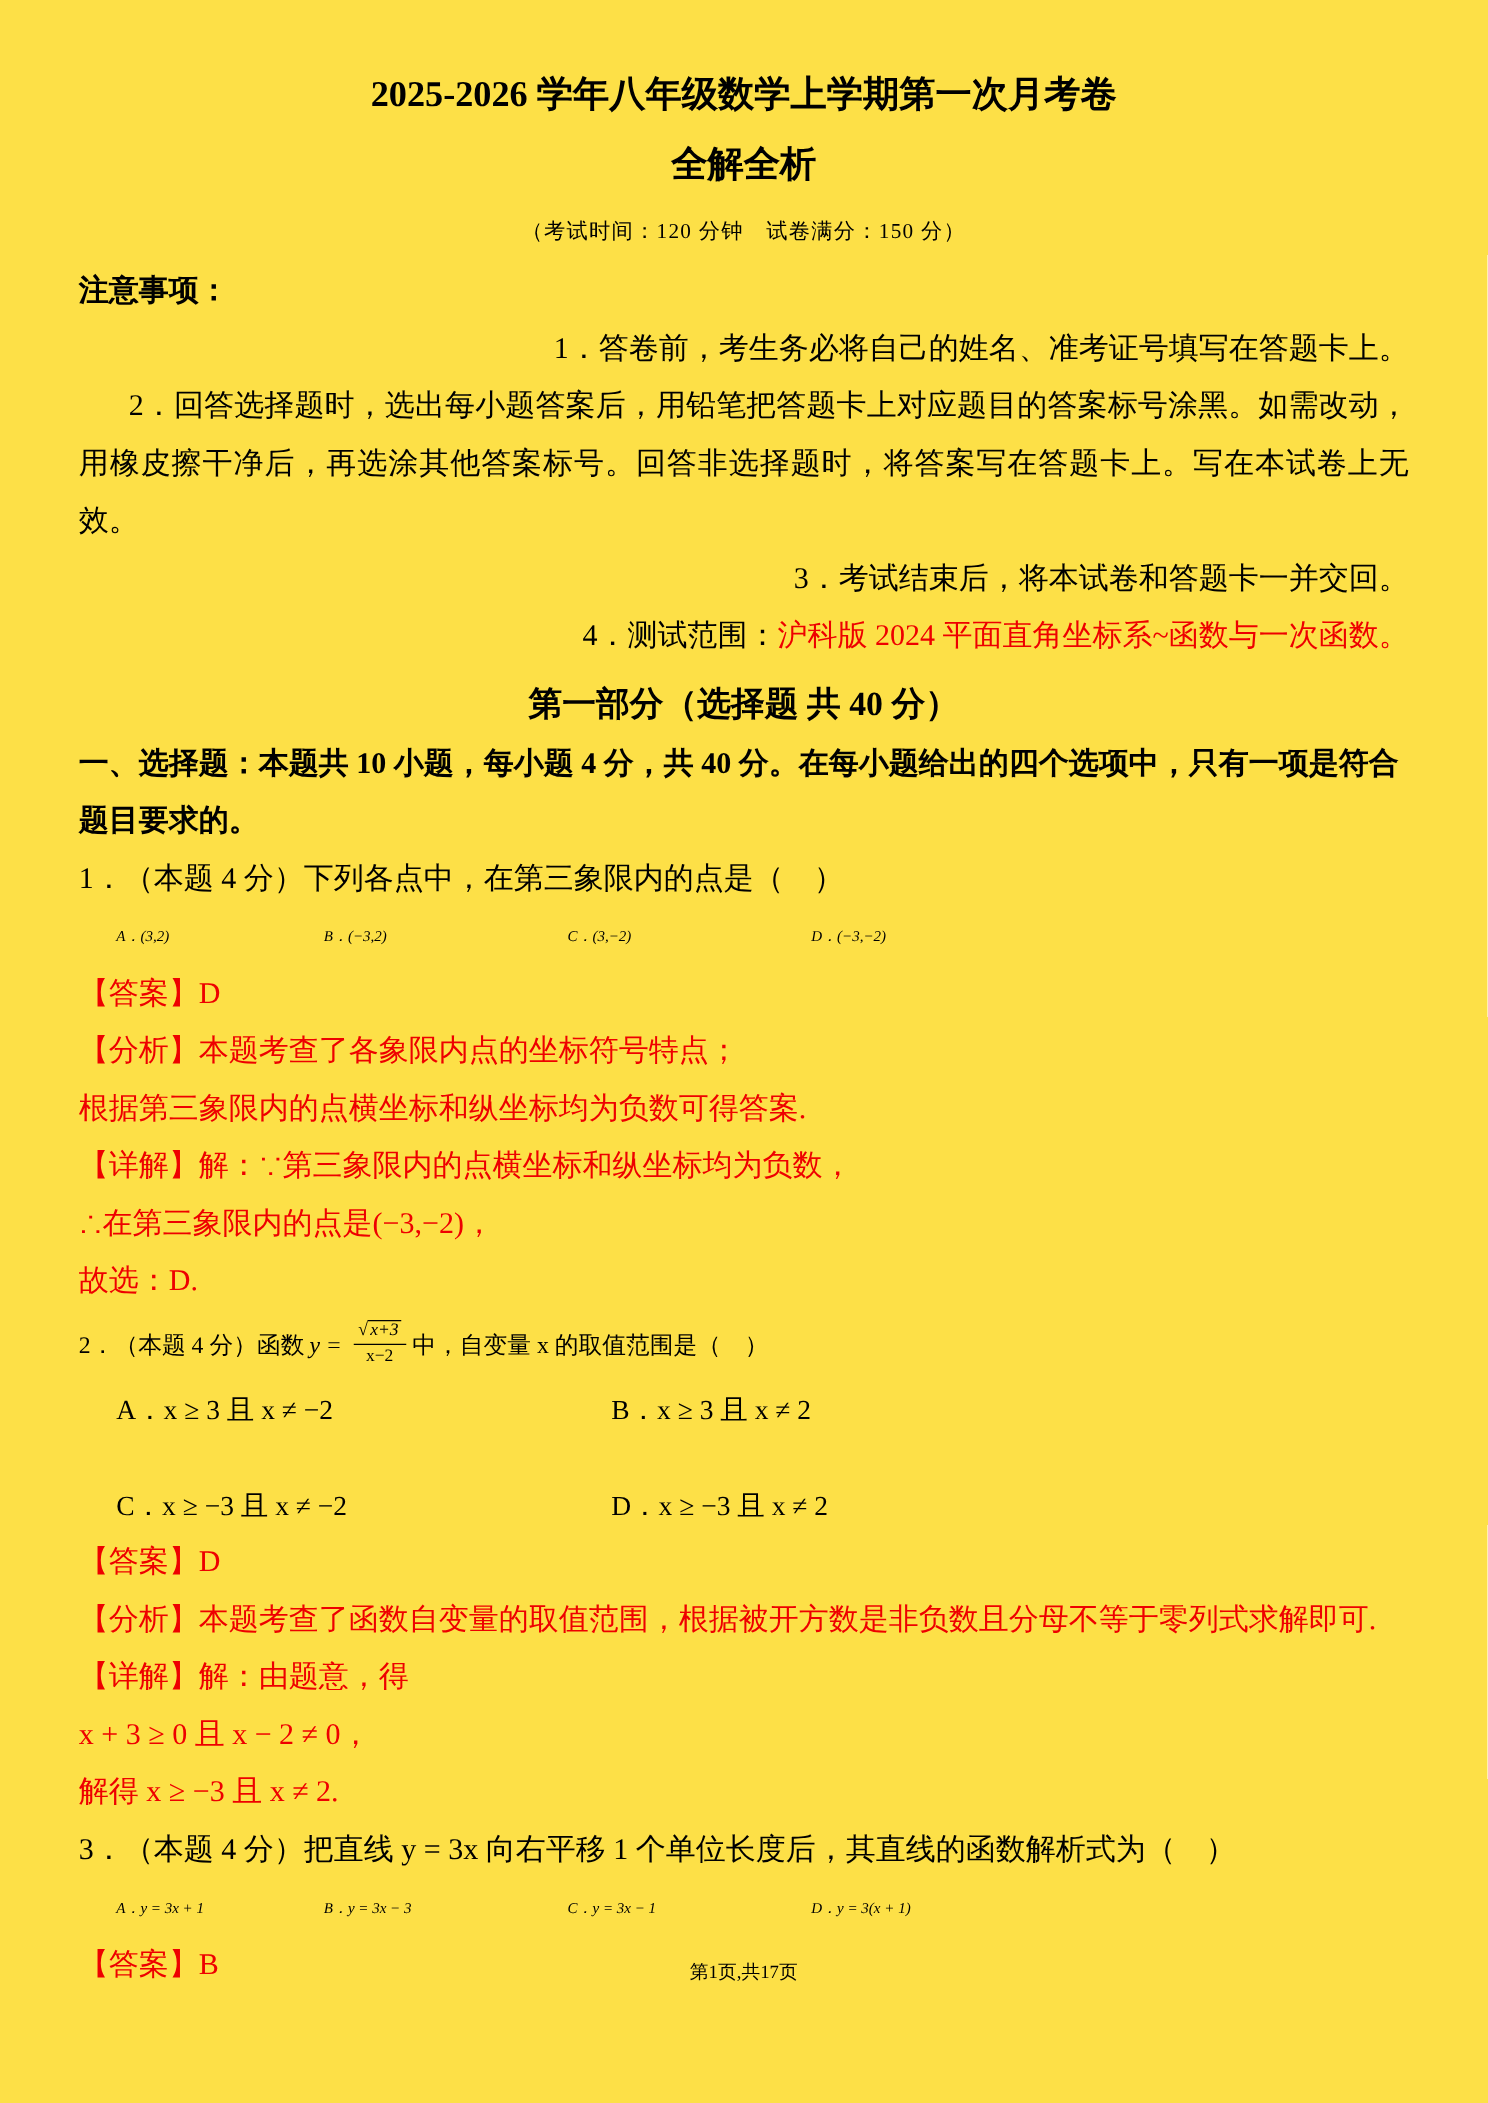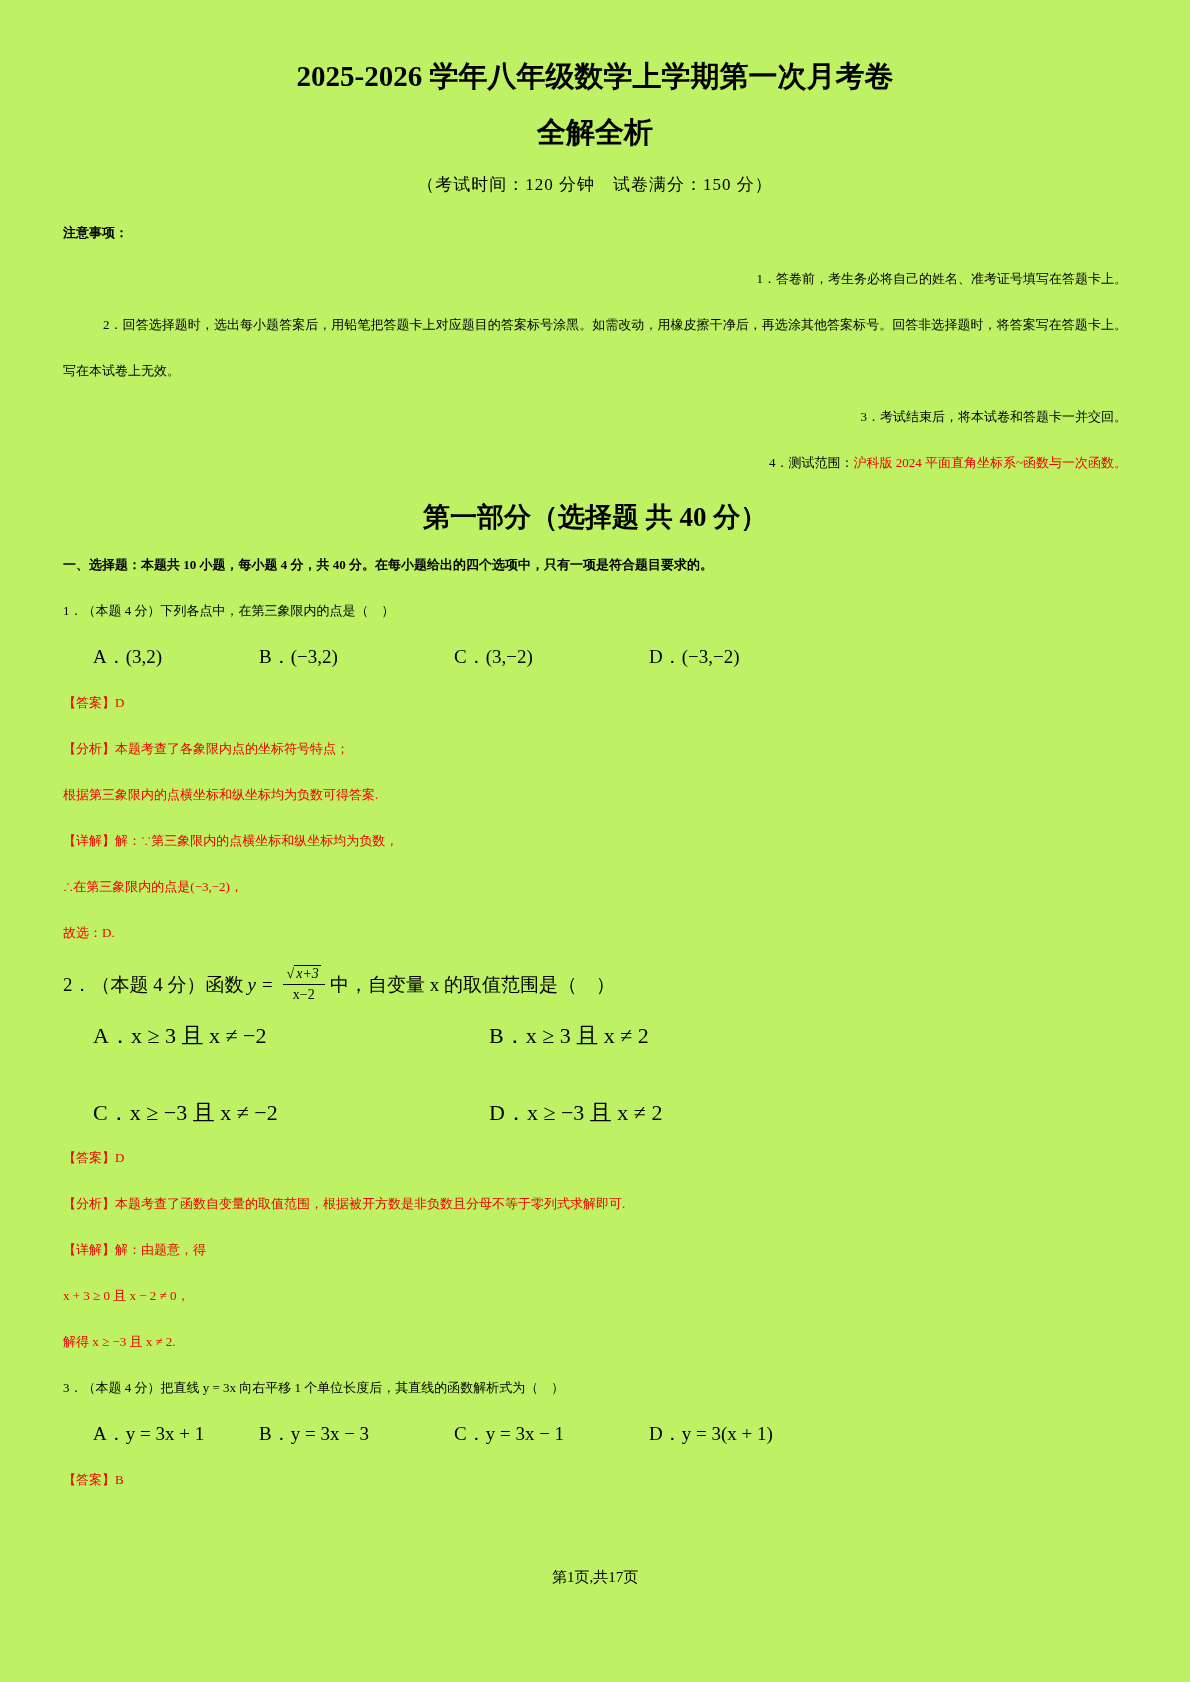--- a/index.html
+++ b/index.html
@@ -6,58 +6,59 @@
   html,body { background:#ffffff; }
   body {
     width:1190px;
     font-family:"Liberation Serif","DejaVu Serif",serif;
     color:#000000;
   }
   .page {
     position:relative;
     width:1190px;
     height:1682px;
-    background:#bef264;
+    background:#fde047;
     padding:58px 63px 0 63px;
     overflow:hidden;
   }
   .title {
     font-size:29px;
     font-weight:bold;
     text-align:center;
     line-height:1.25;
   }
   .title.sub { margin-top:20px; }
   .meta {
     text-align:center;
     font-size:17px;
     margin-top:22px;
     letter-spacing:1px;
   }
   .para {
-    font-size:13px;
+    font-size:24px;
     line-height:46px;
   }
   .bold { font-weight:bold; }
   .red { color:#ee0000; }
   .indent { text-indent:40px;text-align:right; }
   .justify { text-align:justify; }
   .mt { margin-top:14px; }
   .section-heading {
     font-size:27px;
     font-weight:bold;
     text-align:center;
     line-height:50px;
     margin-top:6px;
   }
   .options-row {
     display:flex;
     padding-left:30px;
-    font-size:19px;
+    font-size:12px;
     line-height:46px;
+    font-style:italic;
   }
   .options-row .opt:nth-child(1){ width:166px; }
   .options-row .opt:nth-child(2){ width:195px; }
   .options-row .opt:nth-child(3){ width:195px; }
   .options-row .opt:nth-child(4){ flex:1; }
   .options-grid {
     display:grid;
     grid-template-columns:363px 1fr;
     padding-left:30px;
     font-size:22px;

